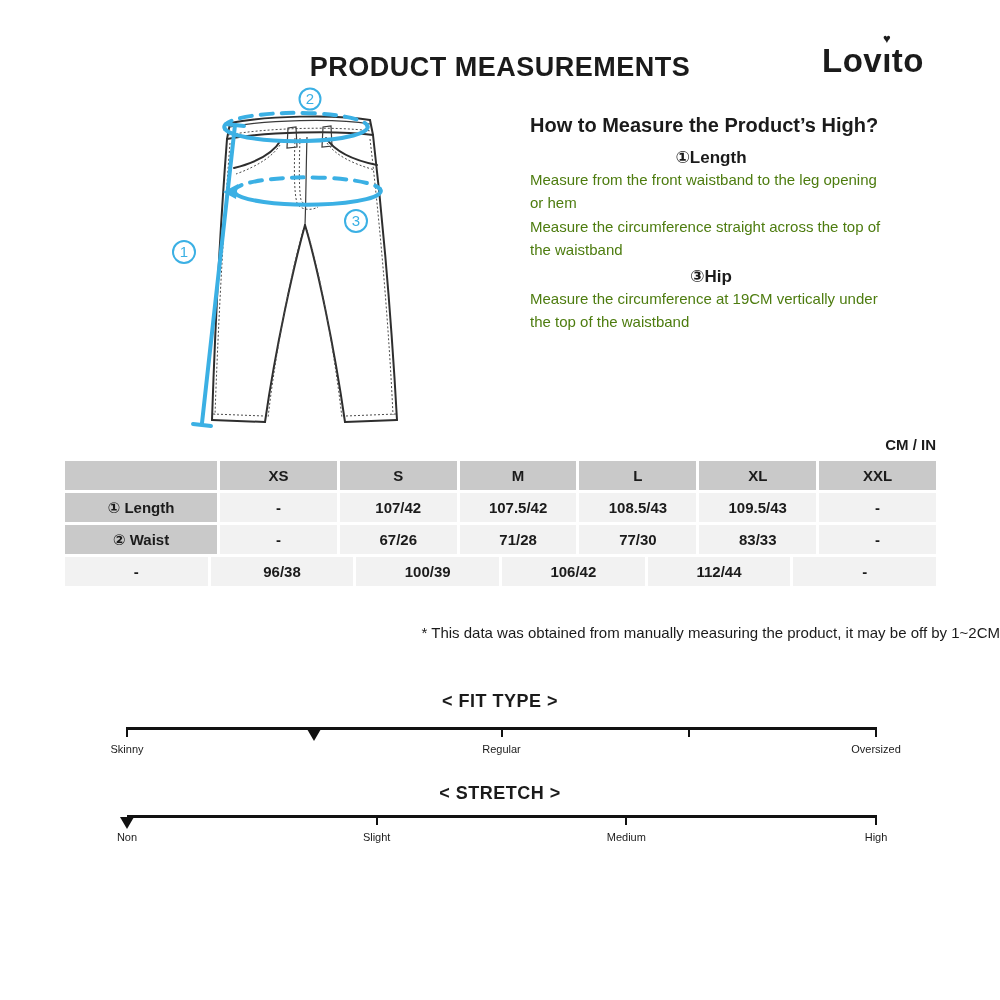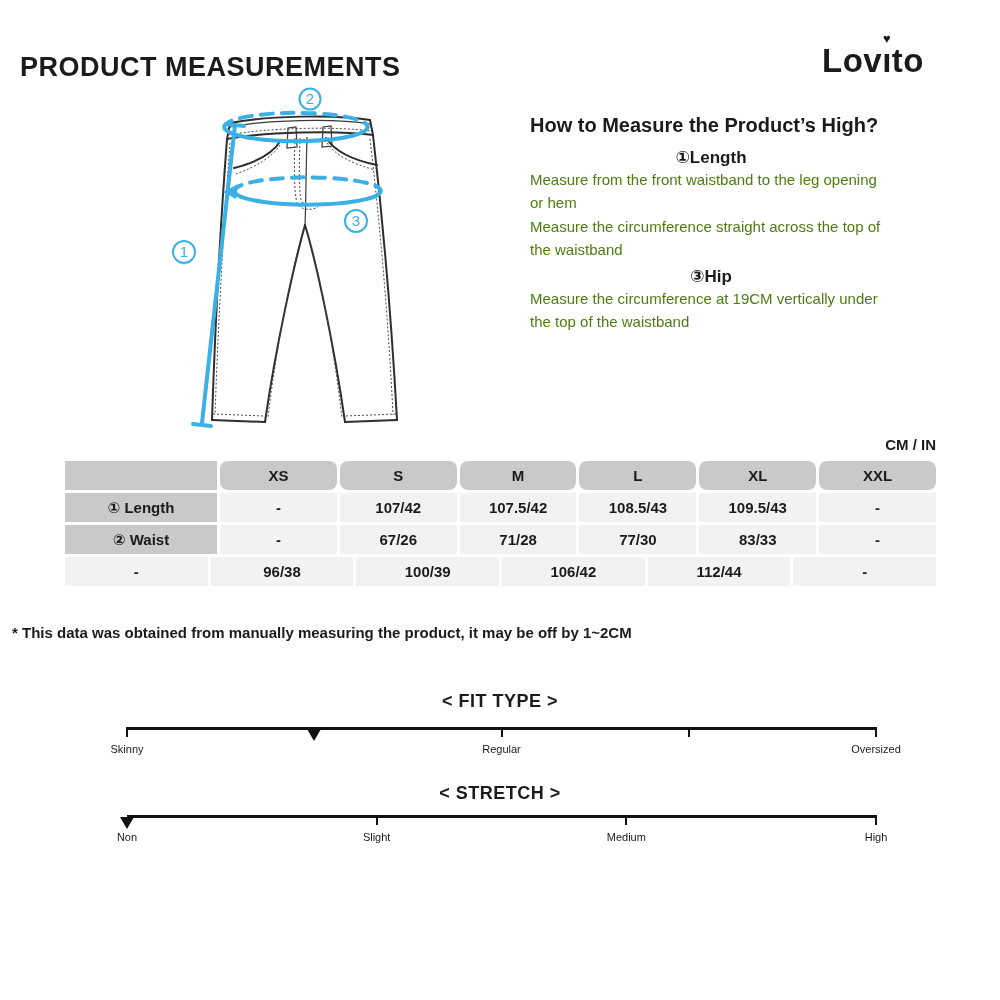--- a/index.html
+++ b/index.html
@@ -1,20 +1,20 @@
 <!DOCTYPE html>
 <html style="--accent: #3bb0e4; --th-bg: #c9c9c9; --td-bg: #f2f2f2;"><head>
 <meta charset="utf-8">
 <style>
   html,body { margin:0; padding:0; background:#fff; }
   body { font-family:"Liberation Sans","DejaVu Sans",sans-serif; color:#1b1b1b; }
   .page { position:relative; width:1000px; height:1000px; background:#fff; overflow:hidden; }
 
-  .page-title { position:absolute; top:52px; left:0; right:0; text-align:left;
-                font-size:27px; font-weight:800; letter-spacing:.5px;margin-left:20px; }
+  .page-title { position:absolute; top:52px; left:0; right:0; text-align:center;
+                font-size:27px; font-weight:800; letter-spacing:.5px; }
   .logo { position:absolute; top:42px; right:76px; font-size:33px; font-weight:800; letter-spacing:.5px; }
   .logo .iwrap { position:relative; }
   .logo .idot { position:absolute; left:50%; top:-11px; transform:translateX(-50%); font-size:13px; }
 
   .diagram-svg { position:absolute; left:170px; top:85px; width:320px; height:365px; }
   .outline { fill:none; stroke:#2e2e2e; stroke-width:2; stroke-linecap:round; stroke-linejoin:round; }
   .thin    { fill:none; stroke:#3a3a3a; stroke-width:1.2; }
   .stitch  { fill:none; stroke:#4a4a4a; stroke-width:1; stroke-dasharray:2 2; }
   .blue      { fill:none; stroke:var(--accent); stroke-width:4; stroke-linecap:round; }
   .blue-arc  { fill:none; stroke:var(--accent); stroke-width:4; stroke-linecap:round; }
@@ -28,25 +28,25 @@
   .howto-label { font-size:17px; font-weight:700; margin-top:5px;text-align:center; }
   .howto-desc  { font-size:15px; color:#4d7c0f; line-height:1.55; }
 
   .unit-label { position:absolute; top:436px; right:64px; font-size:15px; font-weight:700; }
 
   .size-table { position:absolute; left:65px; top:461px; width:871px; }
   .trow { display:flex; gap:3px; margin-bottom:3px; }
   .tcell { height:29px; display:flex; align-items:center; justify-content:center;
            font-size:15px; font-weight:700; }
   .tcell.labelcell { width:152px; flex:none; background:var(--th-bg); }
-  .tcell.sizecell  { flex:1; background:var(--th-bg);border-radius:8px; }
+  .tcell.sizecell  { flex:1; background:var(--th-bg); }
   .tcell.valcell   { flex:1; background:var(--td-bg); }
 
-  .disclaimer { position:absolute; top:624px; left:0; right:0; text-align:left;
-                font-size:15px; font-weight:700;padding-left:12px; }
+  .disclaimer { position:absolute; top:624px; left:0; right:0; text-align:right;
+                font-size:15px; font-weight:400;padding-left:12px; }
 
   .scale-title { position:absolute; left:0; right:0; text-align:center;
                  font-size:18px; font-weight:800; letter-spacing:.5px; }
   .track { position:absolute; left:127px; width:749px; height:3px; background:#111; }
   .tick { position:absolute; top:0; width:2px; height:10px; background:#111; }
   .marker { position:absolute; top:2px; width:0; height:0;
             border-left:7px solid transparent; border-right:7px solid transparent;
             border-top:12px solid #111; }
   .slabel { position:absolute; top:16px; font-size:11px; font-weight:400;
             transform:translateX(-50%); white-space:nowrap; }

